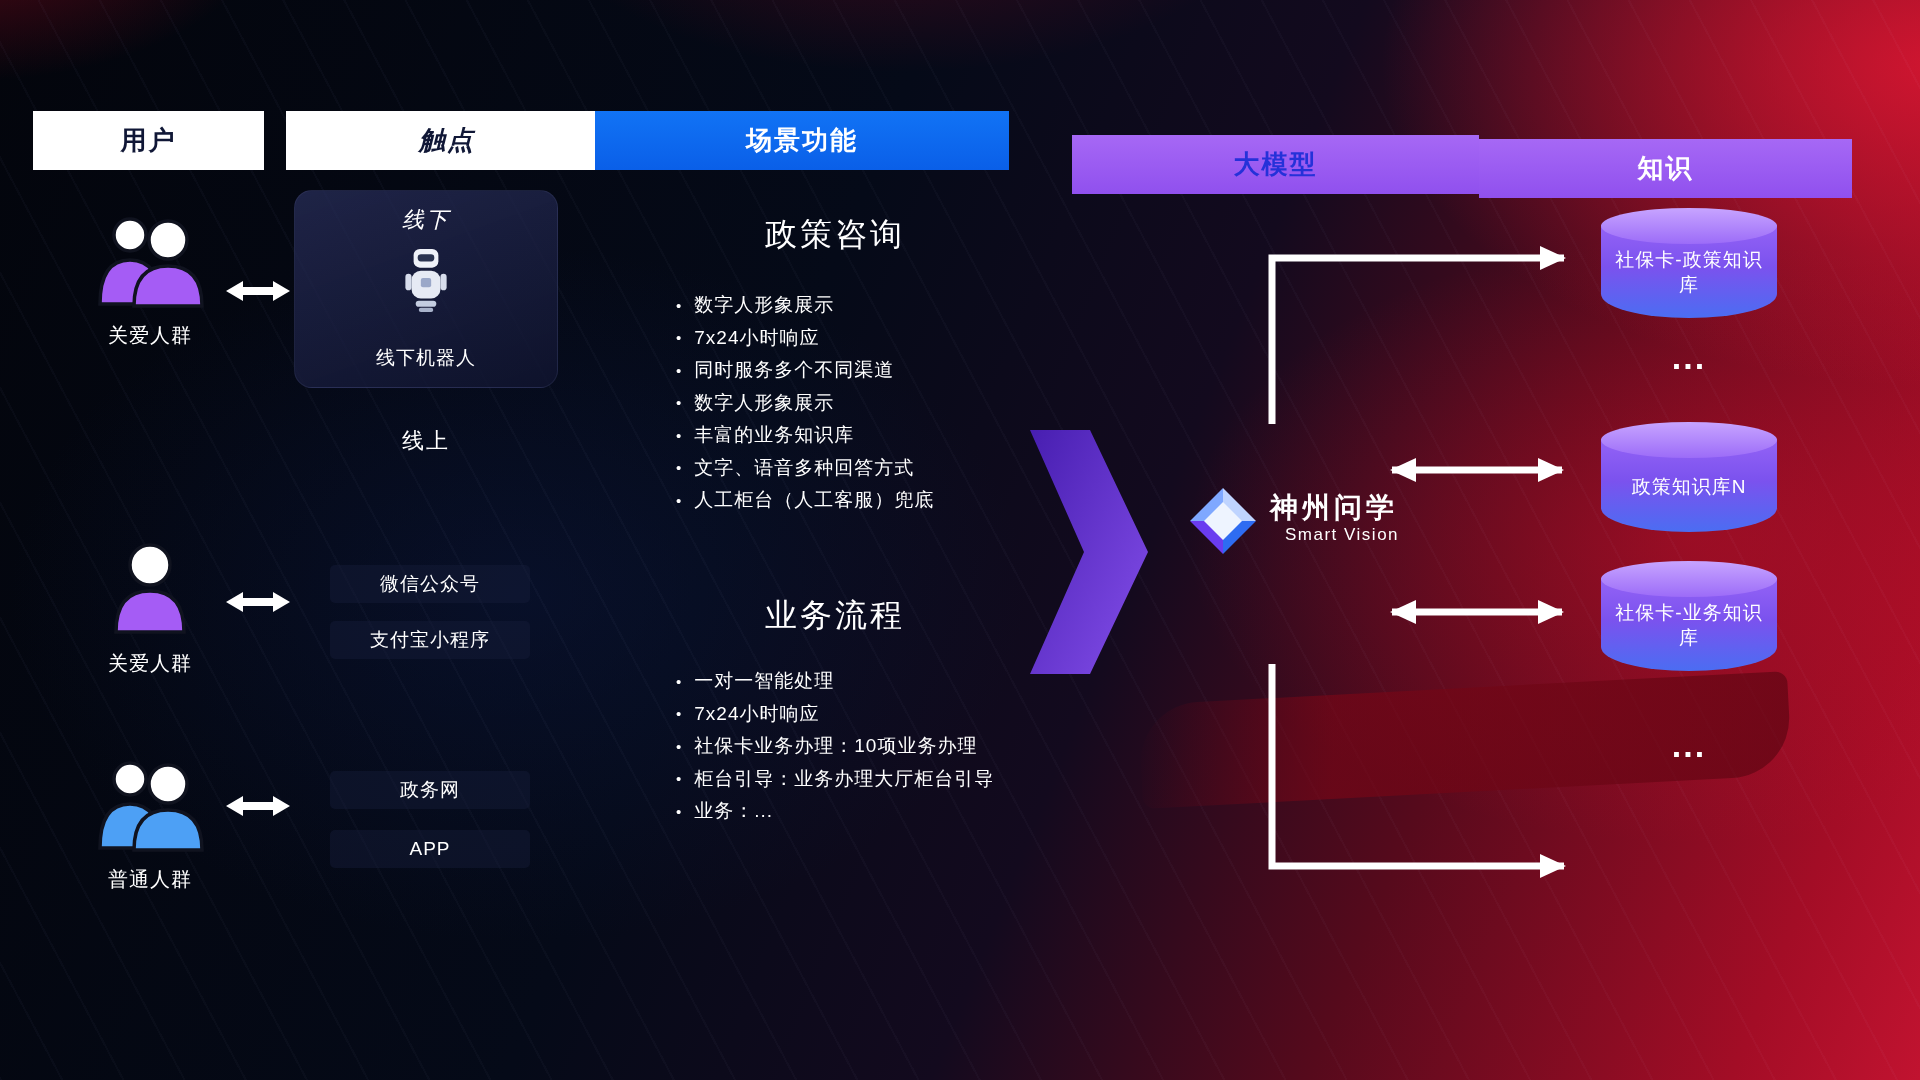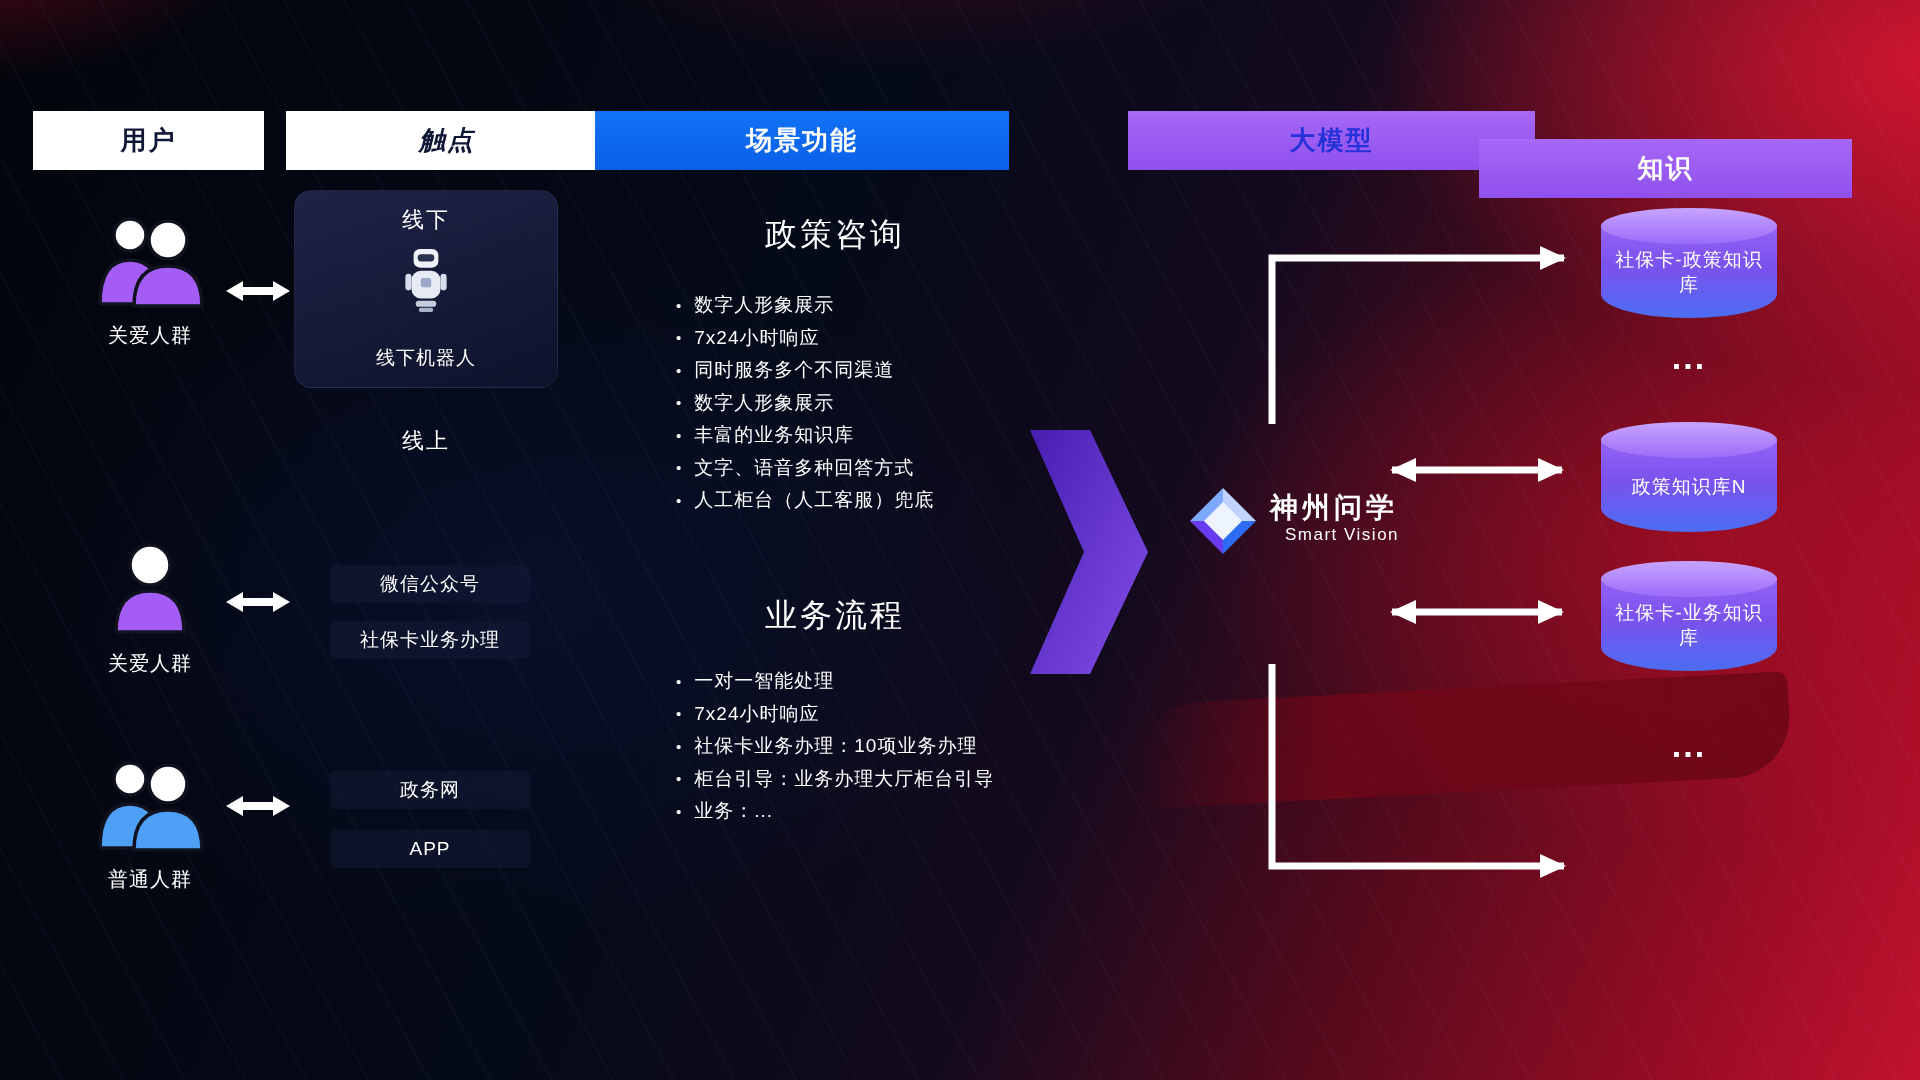--- a/index.html
+++ b/index.html
@@ -35,21 +35,21 @@
   .user-block { position:absolute; left:70px; width:160px; z-index:5; display:flex;
                 flex-direction:column; align-items:center; gap:14px; }
   .user-label { color:#ffffff; font-size:20px; letter-spacing:1px; }
   .harrow { position:absolute; z-index:5; }
 
   
   .panel { position:absolute; left:294px; top:190px; width:264px; height:198px; z-index:5;
            border-radius:18px; border:1px solid rgba(150,160,220,0.10);
            background:linear-gradient(160deg, rgba(42,48,94,0.70), rgba(16,20,46,0.85)); }
   .panel-title { position:absolute; top:14px; left:0; right:0; text-align:center;
-                 color:#ffffff; font-size:22px; letter-spacing:2px; }
+                 color:#ffffff; font-size:22px; letter-spacing:2px;font-style:italic; }
   .panel-robot { position:absolute; top:56px; left:50%; transform:translateX(-50%); }
   .panel-sub   { position:absolute; bottom:16px; left:0; right:0; text-align:center;
                  color:#ffffff; font-size:19px; letter-spacing:1px; }
   .online-title { position:absolute; left:294px; top:426px; width:264px; z-index:5; text-align:center;
                   color:#ffffff; font-size:22px; letter-spacing:2px; }
   .pill { position:absolute; left:330px; width:200px; height:38px; z-index:5; border-radius:5px;
           background:rgba(22,28,58,0.45); display:flex; align-items:center; justify-content:center;
           color:#ffffff; font-size:19px; letter-spacing:1px; }
 
   
@@ -87,21 +87,21 @@
 
 <div class="stage">
 
   <div class="bg"></div>
   <div class="streaks"></div>
   <div class="red-swoosh"></div>
 
   <div class="hdr hdr-light" style="left:33px;  width:231px;">用户</div>
   <div class="hdr hdr-light" style="left:286px; width:322px;font-style:italic;">触点</div>
   <div class="hdr hdr-blue" style="left:595px; width:414px;">场景功能</div>
-  <div class="hdr hdr-purple hdr-model" style="left:1128px; width:407px;">大模型</div>
+  <div class="hdr hdr-purple hdr-model" style="left:1072px; width:407px;margin-top:24px;">大模型</div>
   <div class="hdr hdr-purple" style="left:1479px; width:373px;margin-top:28px;">知识</div>
 
   <div class="user-block" style="top:212px;">
     <svg width="116" height="96" viewBox="0 0 116 96">
       <circle cx="38" cy="23" r="16" fill="#ffffff" stroke="#10131f" stroke-width="3.5"></circle>
       <path d="M8 92 Q8 48 38 48 Q68 48 68 92 Z" fill="#a55cf5" stroke="#10131f" stroke-width="3.5"></path>
       <circle cx="76" cy="28" r="19" fill="#ffffff" stroke="#10131f" stroke-width="3.5"></circle>
       <path d="M42 94 Q42 54 76 54 Q110 54 110 94 Z" fill="#a55cf5" stroke="#10131f" stroke-width="3.5"></path>
     </svg>
     <div class="user-label">关爱人群</div>
@@ -152,21 +152,21 @@
       <rect x="36" y="26" width="6" height="16" rx="3" fill="#d7ddec"></rect>
       <rect x="12" y="52" width="20" height="6" rx="3" fill="#c4cde0"></rect>
       <rect x="15" y="59" width="14" height="4" rx="2" fill="#a8b2ca"></rect>
     </svg>
     <div class="panel-sub">线下机器人</div>
   </div>
 
   <div class="online-title">线上</div>
 
   <div class="pill" style="top:565px;">微信公众号</div>
-  <div class="pill" style="top:621px;">社保卡业务办理</div>
+  <div class="pill" style="top:621px;">支付宝小程序</div>
   <div class="pill" style="top:771px;">政务网</div>
   <div class="pill" style="top:830px;">APP</div>
 
   <div class="sec-title" style="left:690px;top:213px;">政策咨询</div>
   <ul class="blist" style="left:676px;top:289px;">
     <li>数字人形象展示</li>
     <li>7x24小时响应</li>
     <li>同时服务多个不同渠道</li>
     <li>数字人形象展示</li>
     <li>丰富的业务知识库</li>

